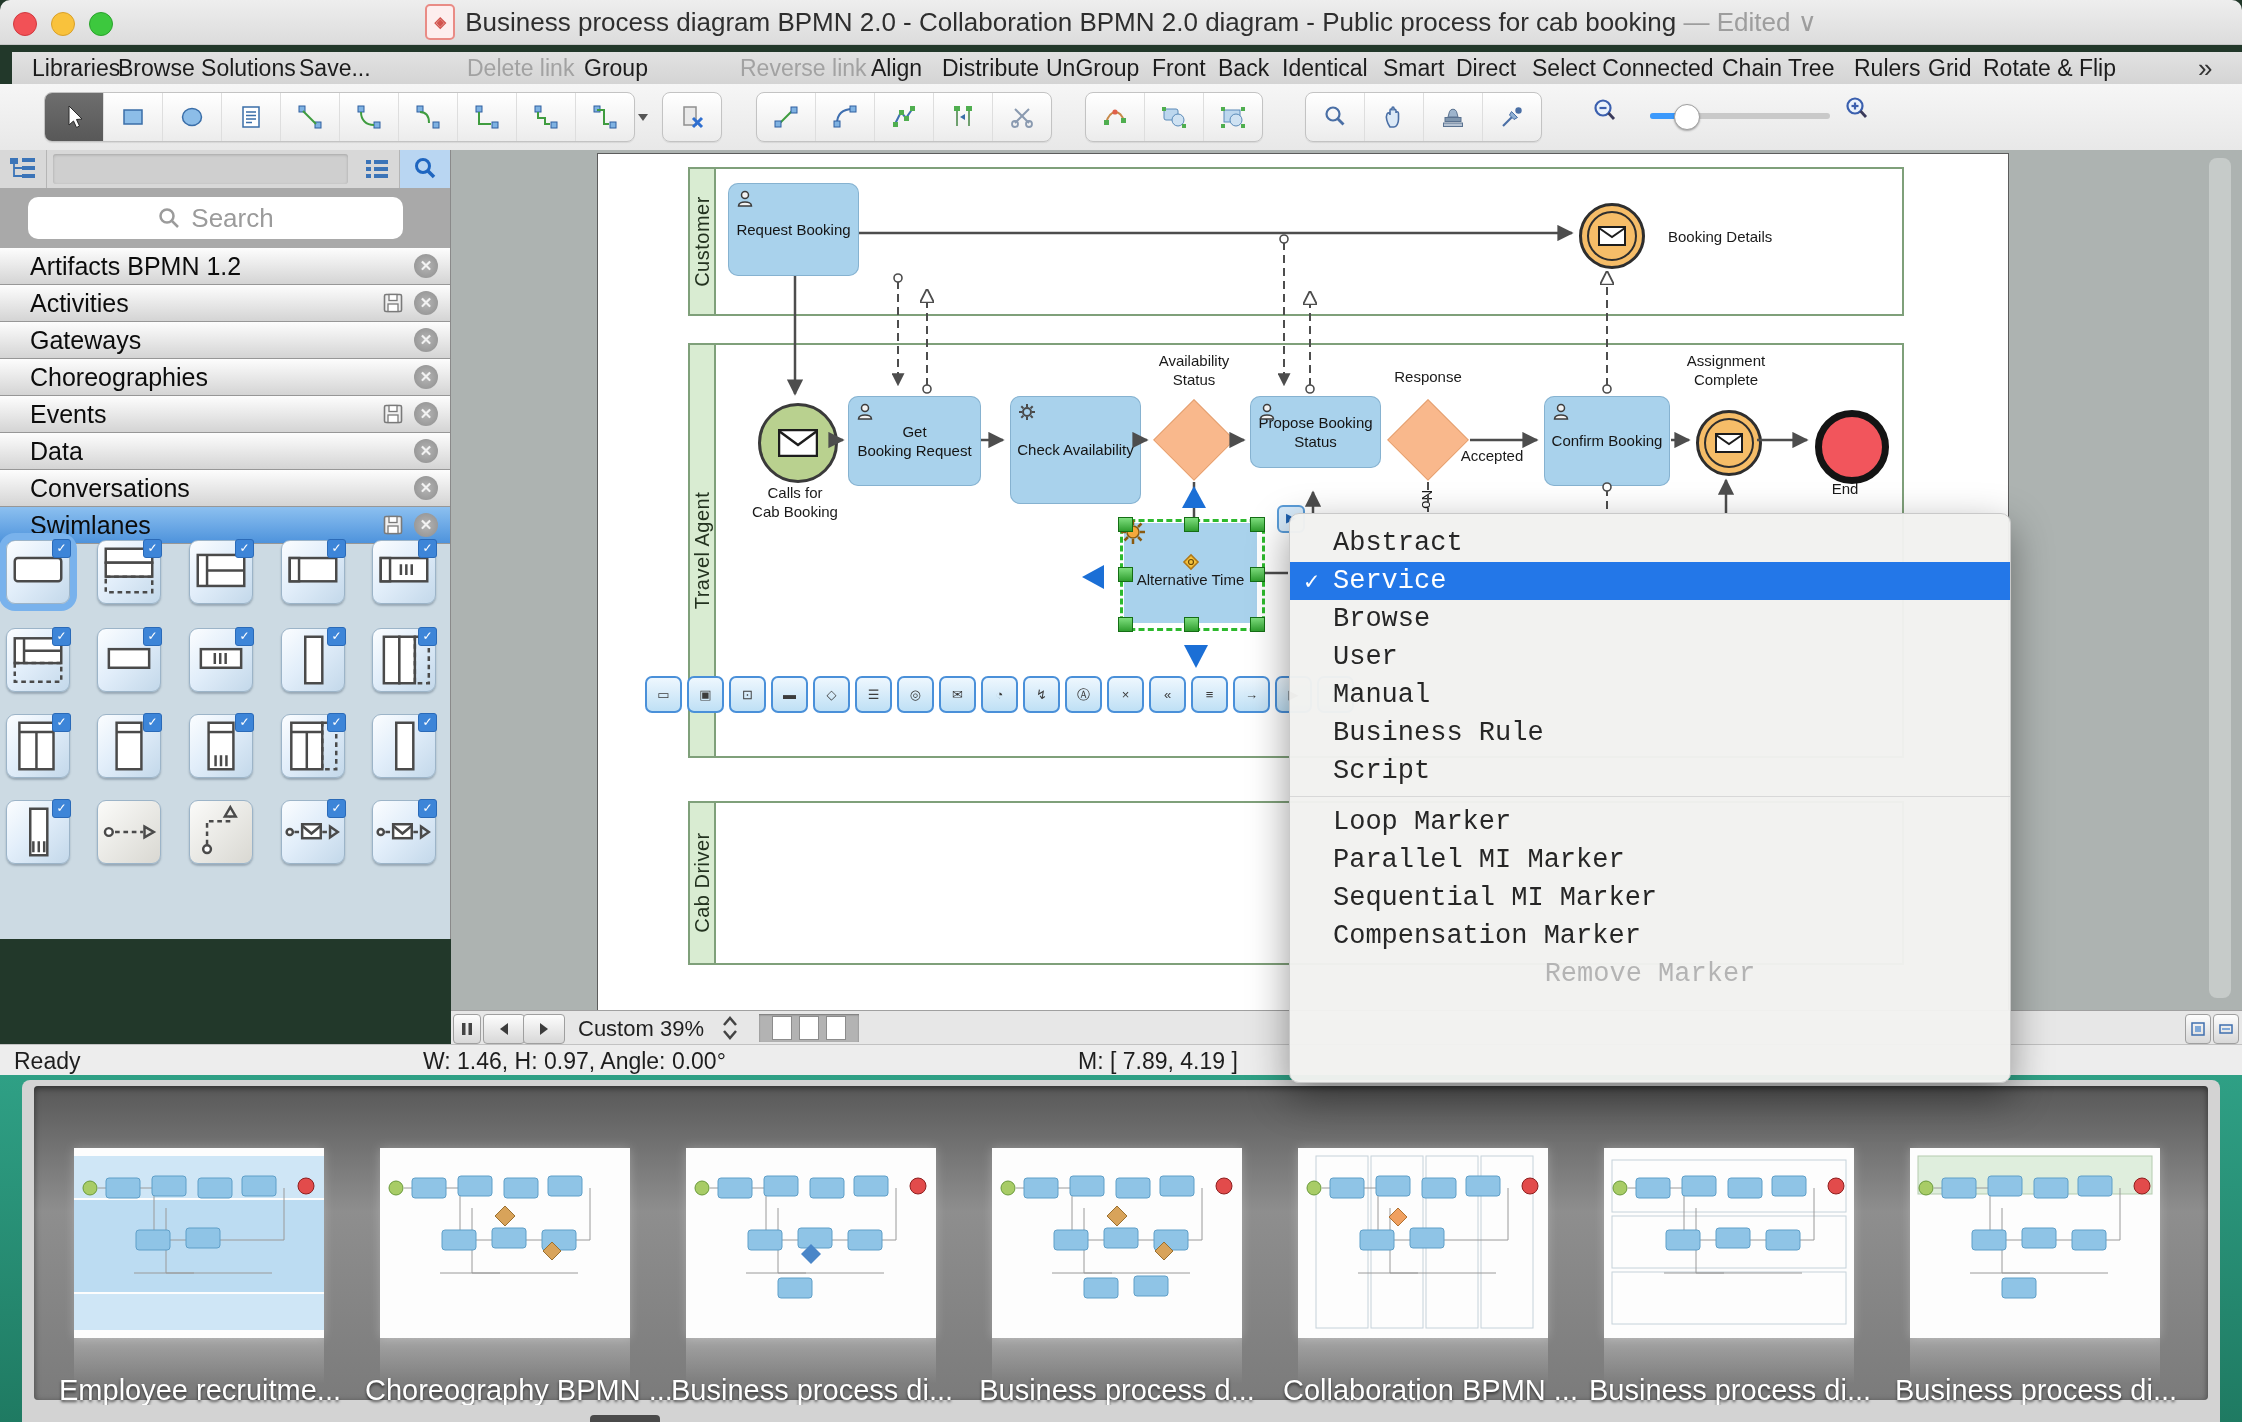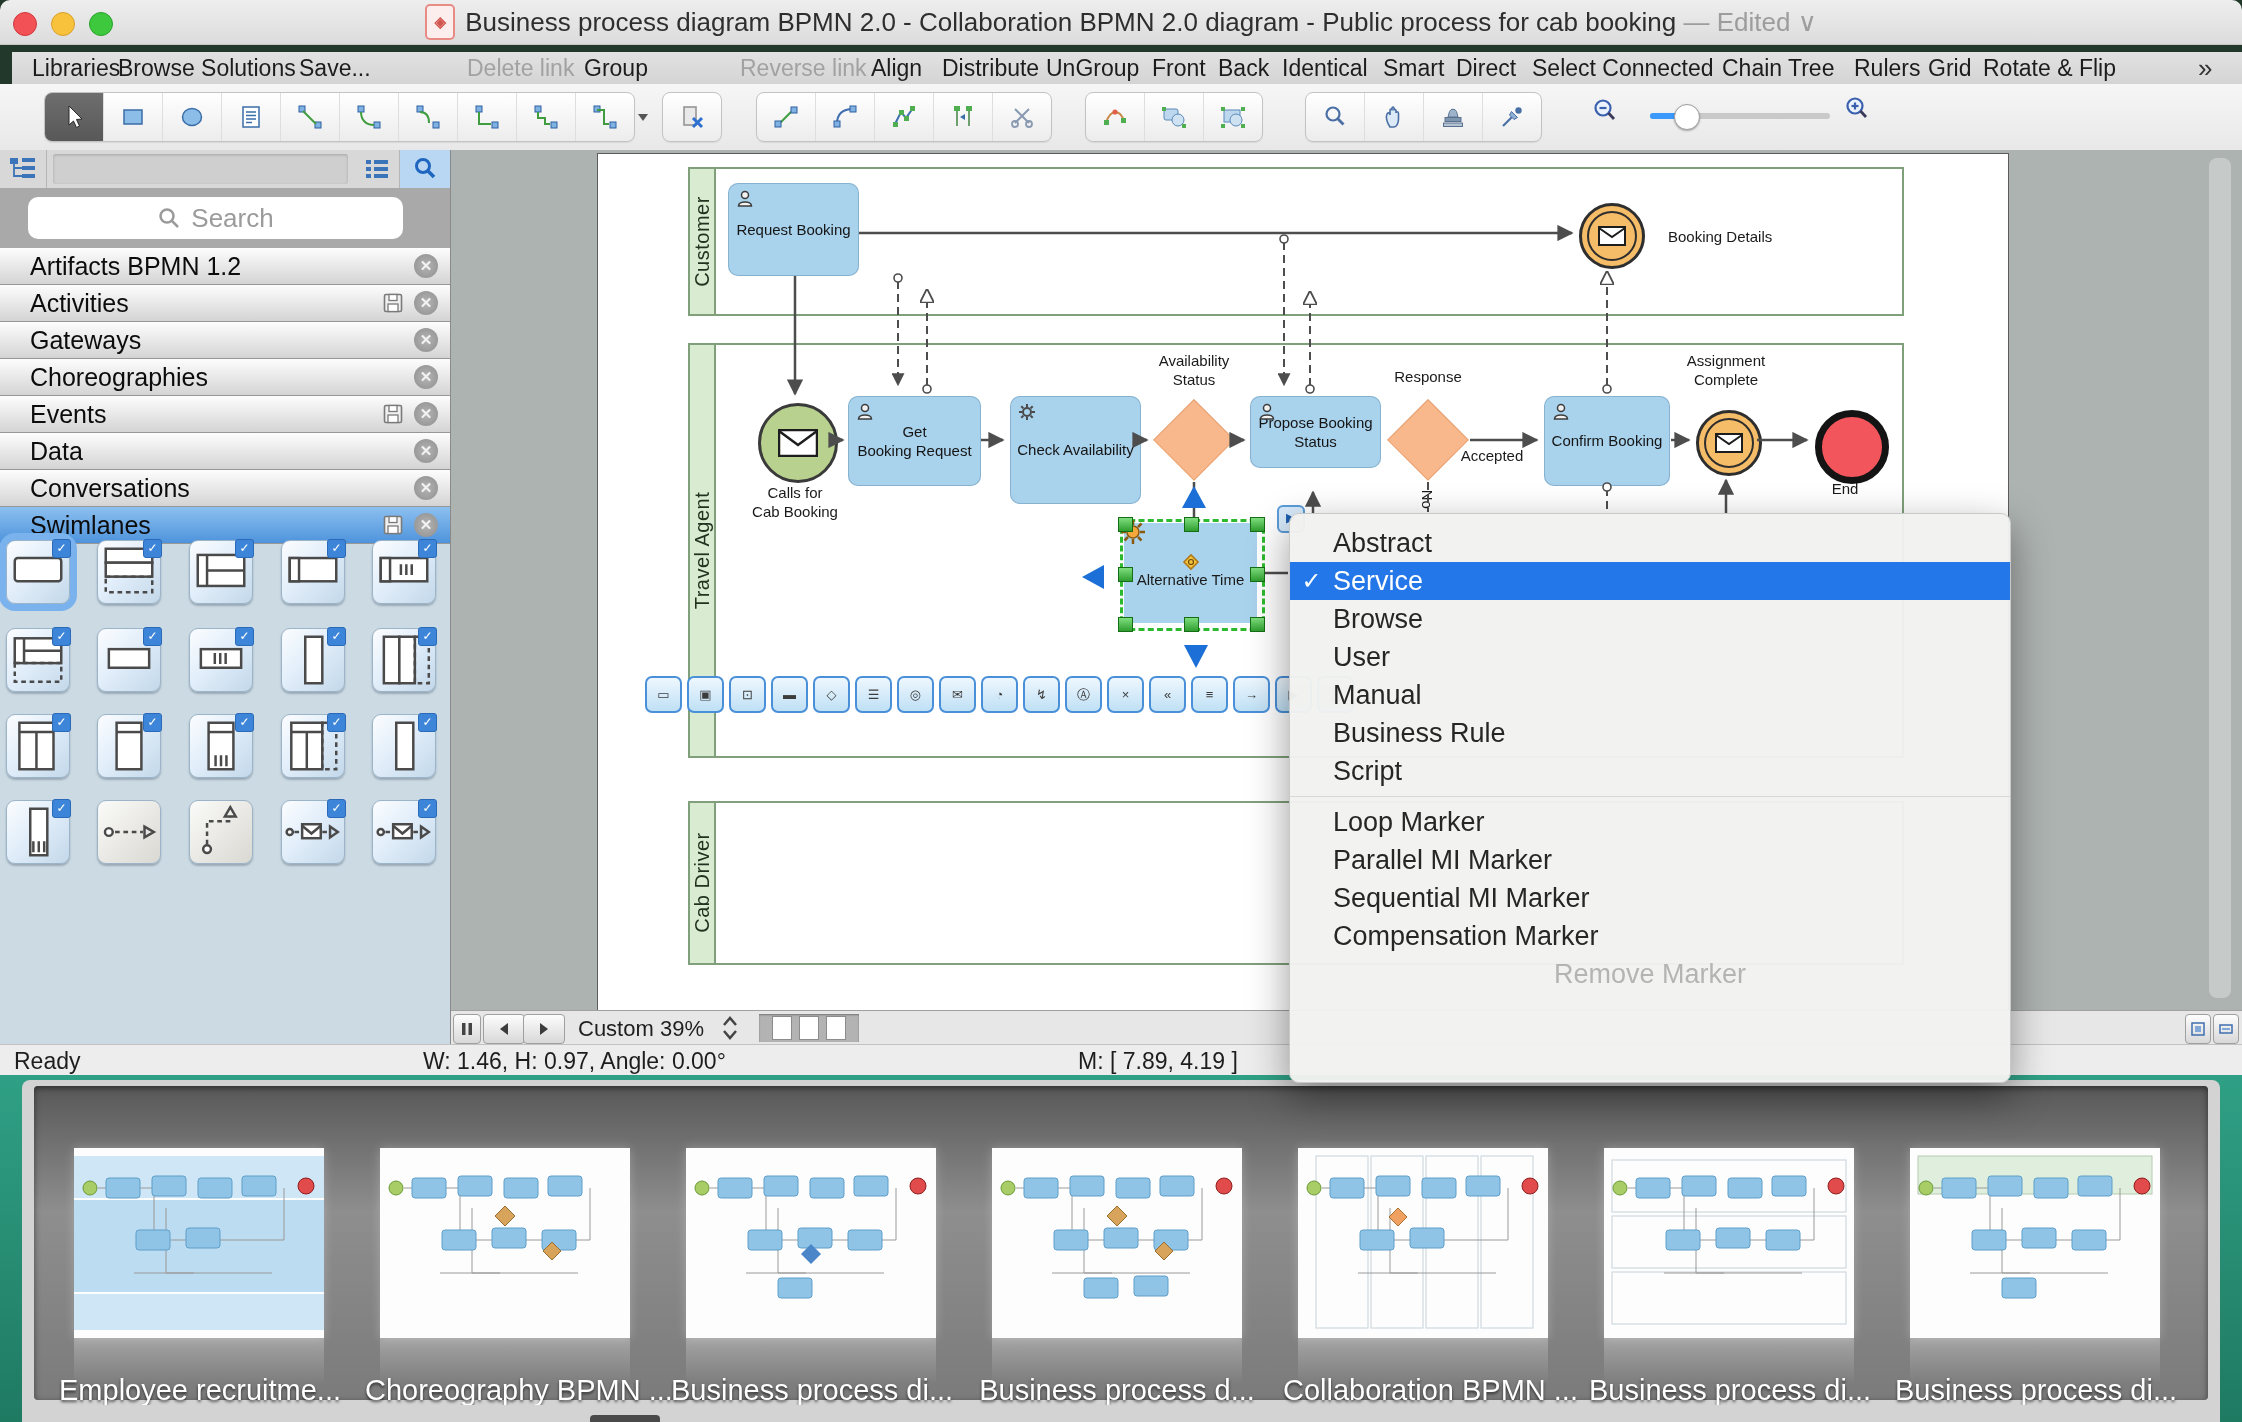--- a/index.html
+++ b/index.html
@@ -36,21 +36,21 @@
   .tbtn.sel{background:linear-gradient(#6e6e6e,#585858);border-radius:7px 0 0 7px;}
   .tcaret{position:absolute;top:28px;}
   
   #zoomctl{position:absolute;top:14px;left:1592px;width:300px;height:36px;}
   #ztrack{position:absolute;left:58px;top:15px;width:180px;height:6px;background:#c9c9c9;border-radius:3px;}
   #zfill{position:absolute;left:0;top:0;width:34px;height:6px;background:#3b99fc;border-radius:3px;}
   #zknob{position:absolute;left:24px;top:-9px;width:24px;height:24px;background:#fff;
     border:1px solid #9f9f9f;border-radius:50%;box-shadow:0 1px 2px rgba(0,0,0,.3);}
 
   
-  #sidebar{left:0;top:150px;width:450px;height:894px;background:#ccdae3;border-right:1px solid #8a8a8a;}
+  #sidebar{left:0;top:150px;width:450px;height:789px;background:#ccdae3;border-right:1px solid #8a8a8a;}
   #sb-top{position:absolute;left:0;top:0;width:450px;height:38px;background:#d8d8d8;
     border-bottom:1px solid #a8a8a8;display:flex;}
   .sb-tbtn{height:38px;display:flex;align-items:center;justify-content:center;border-right:1px solid #b5b5b5;}
   #sb-field{flex:1;background:#cfcfcf;box-shadow:inset 0 1px 3px rgba(0,0,0,.2);margin:4px 6px;border-radius:3px;}
   .sb-tbtn.active{background:#b9d6f2;}
   #sb-searchrow{position:absolute;left:0;top:38px;width:450px;height:60px;background:#a9a9a9;}
   #sb-search{position:absolute;left:28px;top:9px;width:375px;height:42px;background:#fff;
     border-radius:10px;display:flex;align-items:center;justify-content:center;gap:10px;
     color:#9b9b9b;font-size:26px;}
   #sb-sections{position:absolute;left:0;top:98px;width:450px;}
@@ -113,21 +113,21 @@
   #pg-pages div{width:18px;height:22px;background:#fff;border:1px solid #8c8c8c;}
   #statusbar{left:0;top:1044px;width:2242px;height:31px;background:#ededed;border-top:1px solid #c2c2c2;
     font-size:23px;color:#1d1d1d;}
   #st-ready{position:absolute;left:14px;top:3px;}
   #st-dims{position:absolute;left:423px;top:3px;}
   #st-mouse{position:absolute;left:1078px;top:3px;}
 
   
   #ctxmenu{left:1289px;top:513px;width:722px;height:570px;background:rgba(242,242,240,.97);
     border:1px solid #c9c9c9;border-radius:10px;box-shadow:0 14px 40px rgba(0,0,0,.4);z-index:30;
-    padding-top:10px;box-sizing:border-box;}
+    padding-top:10px;box-sizing:border-box;font-family:Liberation Mono, monospace;}
   .cmi{height:38px;display:flex;align-items:center;font-size:27px;color:#262626;}
   .cmi .chk{width:43px;text-align:center;font-size:24px;visibility:hidden;}
   .cmi.checked .chk{visibility:visible;}
   .cmi.hl{background:#2377e8;color:#fff;}
   .cmi.dis{color:#b4b4b4;}
   .cmi.center{justify-content:center;}
   .csep{height:1px;background:#d8d8d8;margin:6px 0;}
 
   
   #film{left:0;top:1075px;width:2242px;height:347px;

